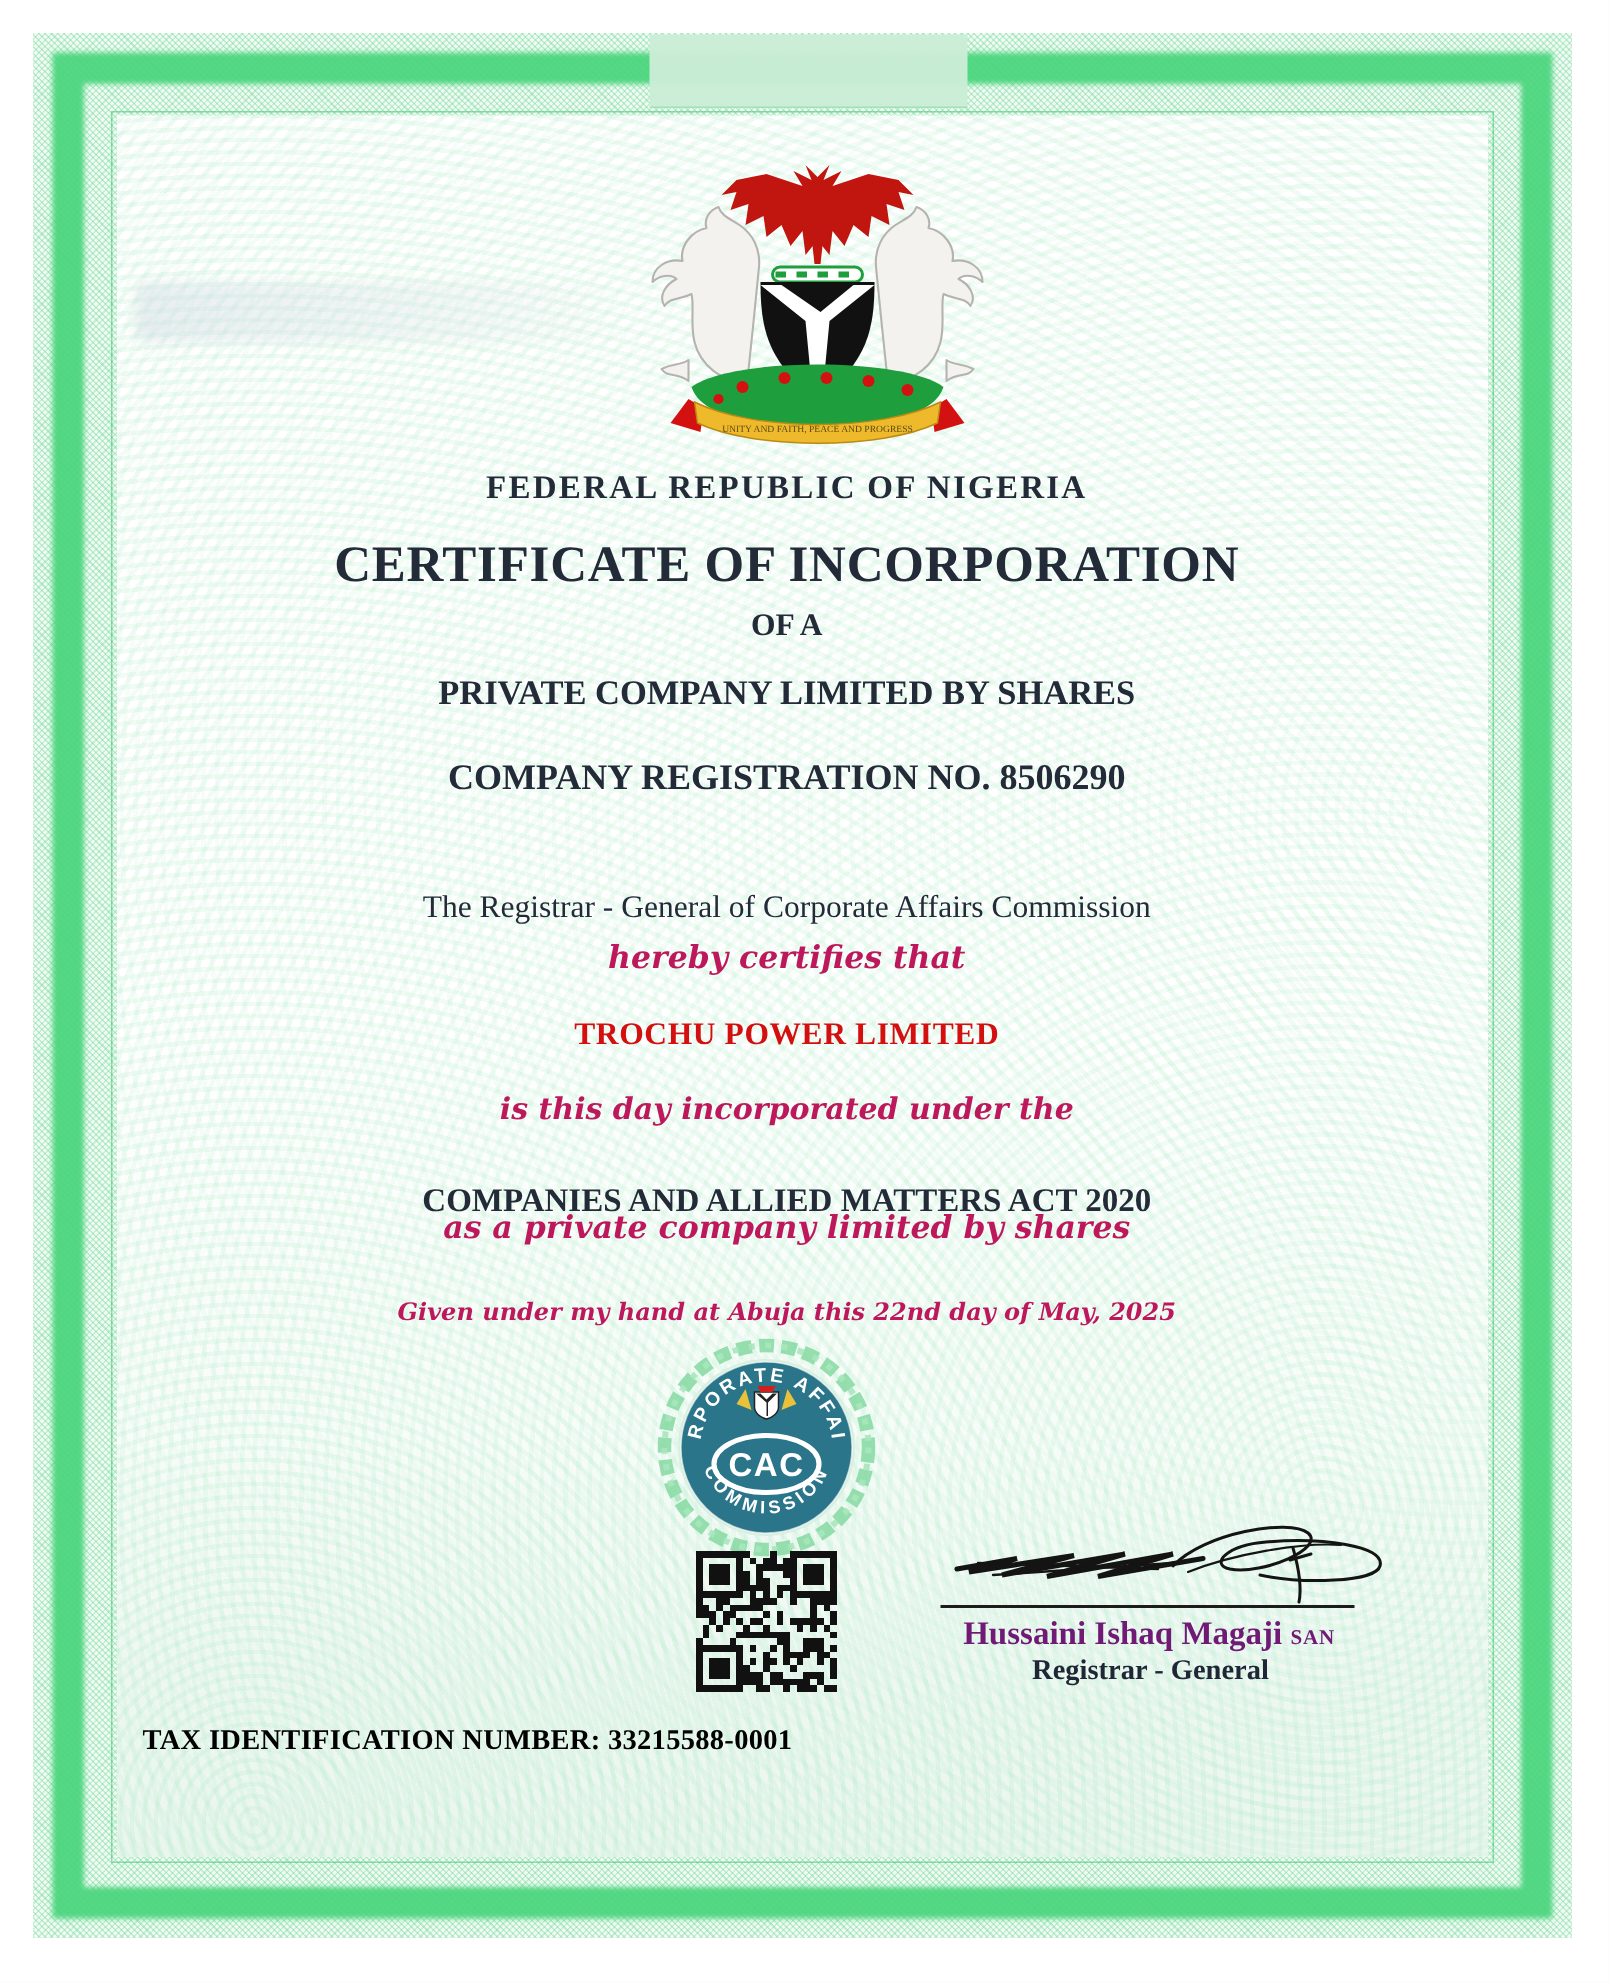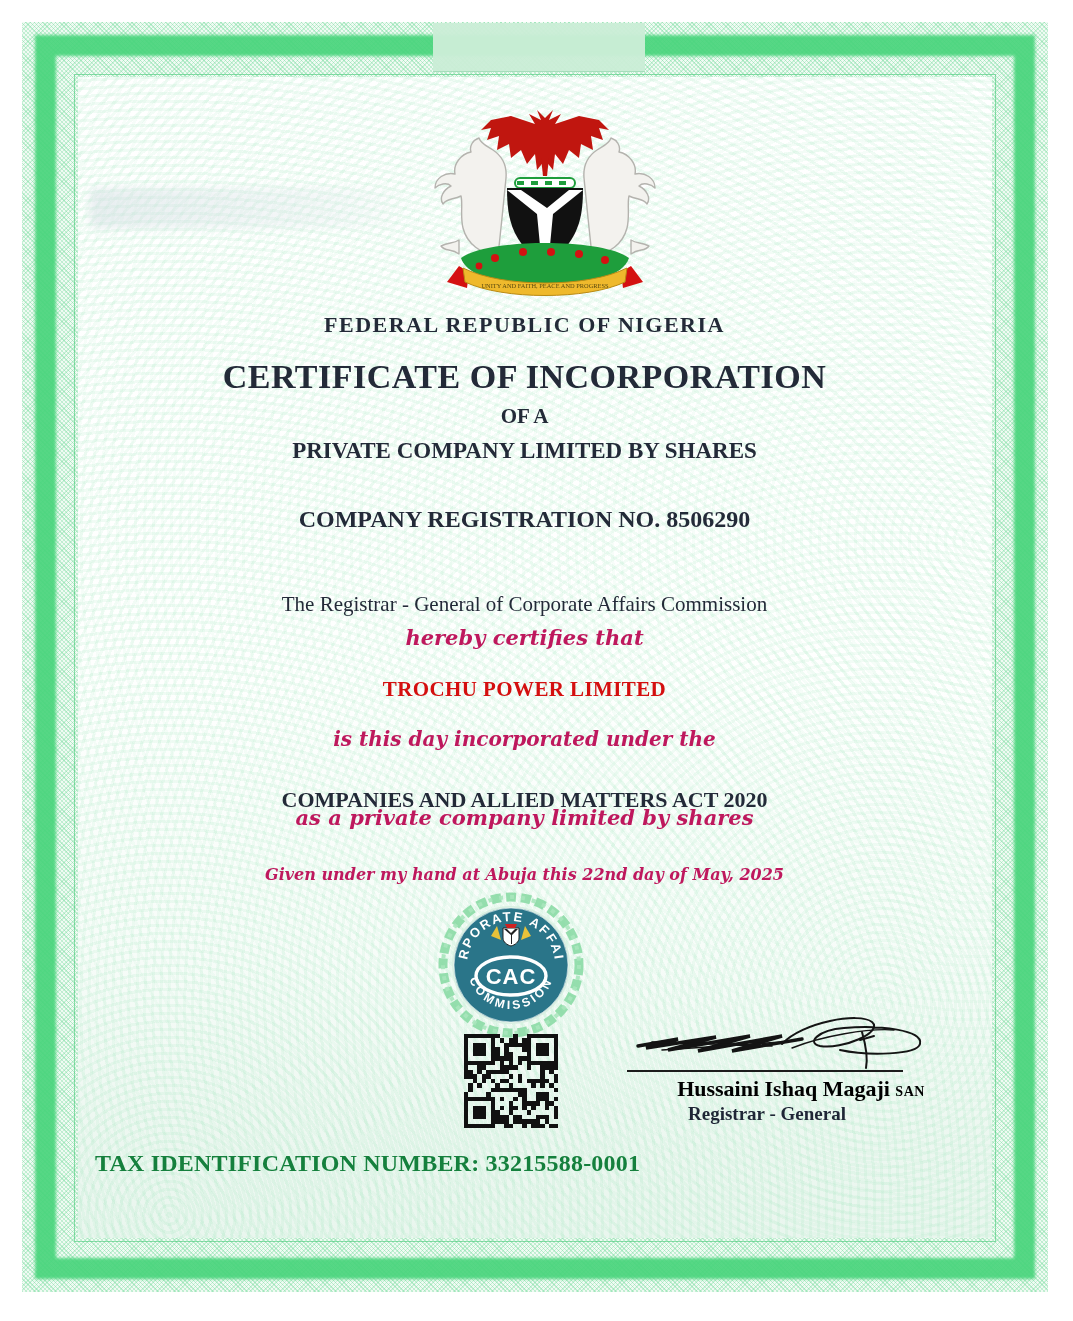--- a/index.html
+++ b/index.html
@@ -42,41 +42,41 @@
     z-index:5;
   }
   
   .line{
     position:absolute;left:80px;right:104px;text-align:center;
     color:#232a38;
   }
   .country{top:312px;font-size:22px;font-weight:600;letter-spacing:1.5px;}
   .title{top:358px;font-size:34px;font-weight:700;letter-spacing:.5px;}
   .of-a{top:404px;font-size:21px;font-weight:700;}
-  .co-type{top:438px;font-size:23px;font-weight:700;}
+  .co-type{top:449px;font-size:23px;font-weight:700;}
   .reg-no{top:506px;font-size:24px;font-weight:700;}
   .registrar{top:592px;font-size:21px;font-weight:500;}
   .script{font-family:"DejaVu Serif", serif;font-style:italic;font-weight:700;color:#be185d;}
   .certifies{top:625px;font-size:21px;}
   .company{top:677px;font-size:21px;font-weight:700;color:#d40f0f;letter-spacing:.4px;}
   .incorporated{top:727px;font-size:20px;}
   .act{top:755px;font-size:22px;font-weight:700;margin-top:32px;}
   .as-private{top:805px;font-size:21px;font-style:italic;}
   .given{top:865px;font-size:16px;}
   
   .arms{position:absolute;left:403px;top:106px;width:284px;height:192px;}
   .seal{position:absolute;left:436px;top:890px;width:150px;height:150px;}
   .qr{position:absolute;left:464px;top:1034px;width:94px;height:94px;}
   .qr svg{width:100%;height:100%;shape-rendering:crispEdges;}
   .sig{position:absolute;left:632px;top:1006px;width:296px;height:64px;}
   .sig-line{position:absolute;left:627px;top:1070px;width:276px;height:2px;background:#1c1c1c;}
-  .sig-name{position:absolute;left:651px;top:1076px;width:300px;text-align:center;font-size:22px;font-weight:700;color:#000000;}
+  .sig-name{position:absolute;left:616px;top:1076px;width:300px;text-align:center;font-size:22px;font-weight:700;color:#701a75;}
   .sig-name .san{font-size:14px;font-weight:700;letter-spacing:.5px;}
   .sig-role{position:absolute;left:617px;top:1103px;width:300px;text-align:center;font-size:19px;font-weight:700;color:#1f2636;}
-  .tax{position:absolute;left:95px;top:1150px;font-size:24px;font-weight:700;color:#15803d;letter-spacing:.2px;}
+  .tax{position:absolute;left:95px;top:1150px;font-size:19px;font-weight:700;color:#000000;letter-spacing:.2px;}
 </style>
 </head>
 <body>
 
 <div class="frame">
   <div class="frame-stripe"></div>
   <div class="frame-thinline"></div>
   <div class="paper"></div>
 </div>
 <div class="faint-watermark"></div>

